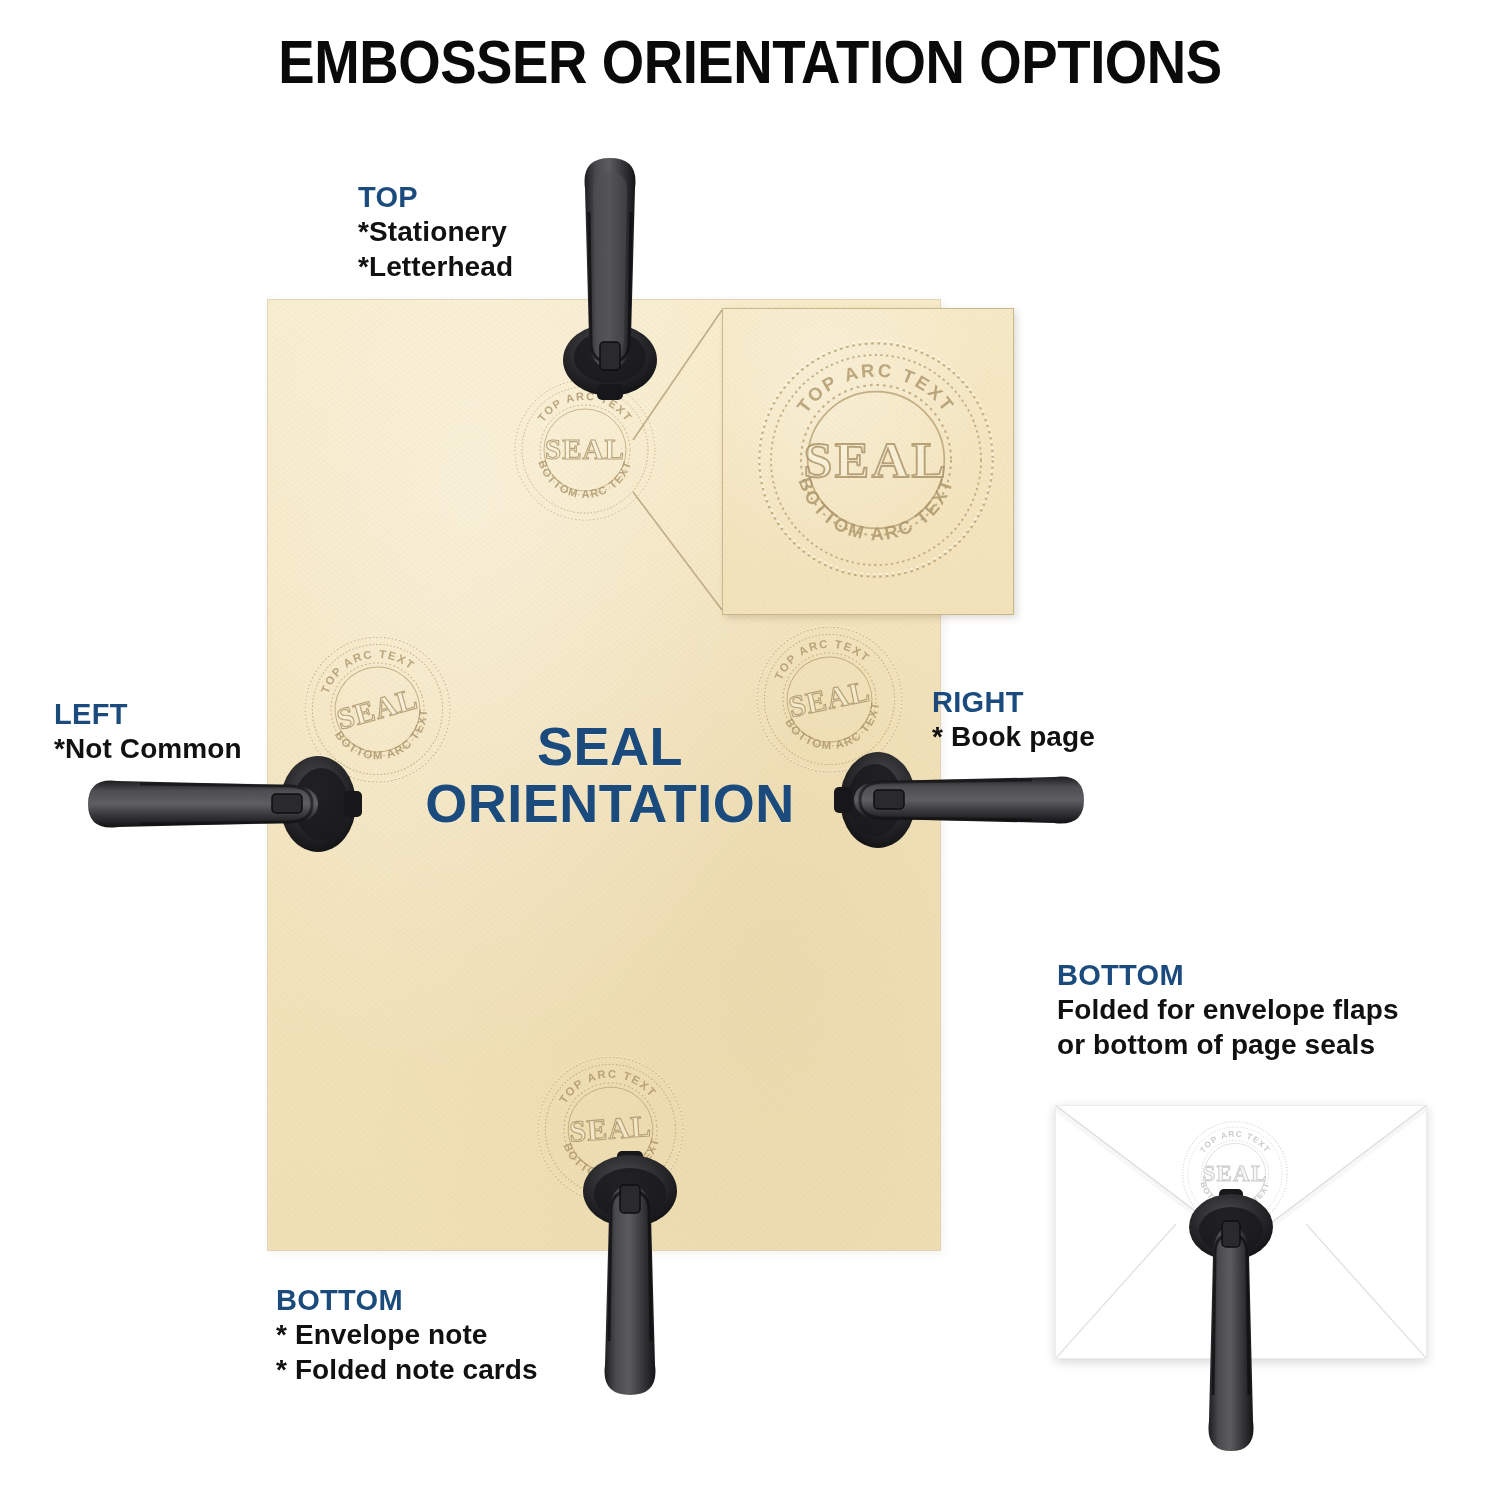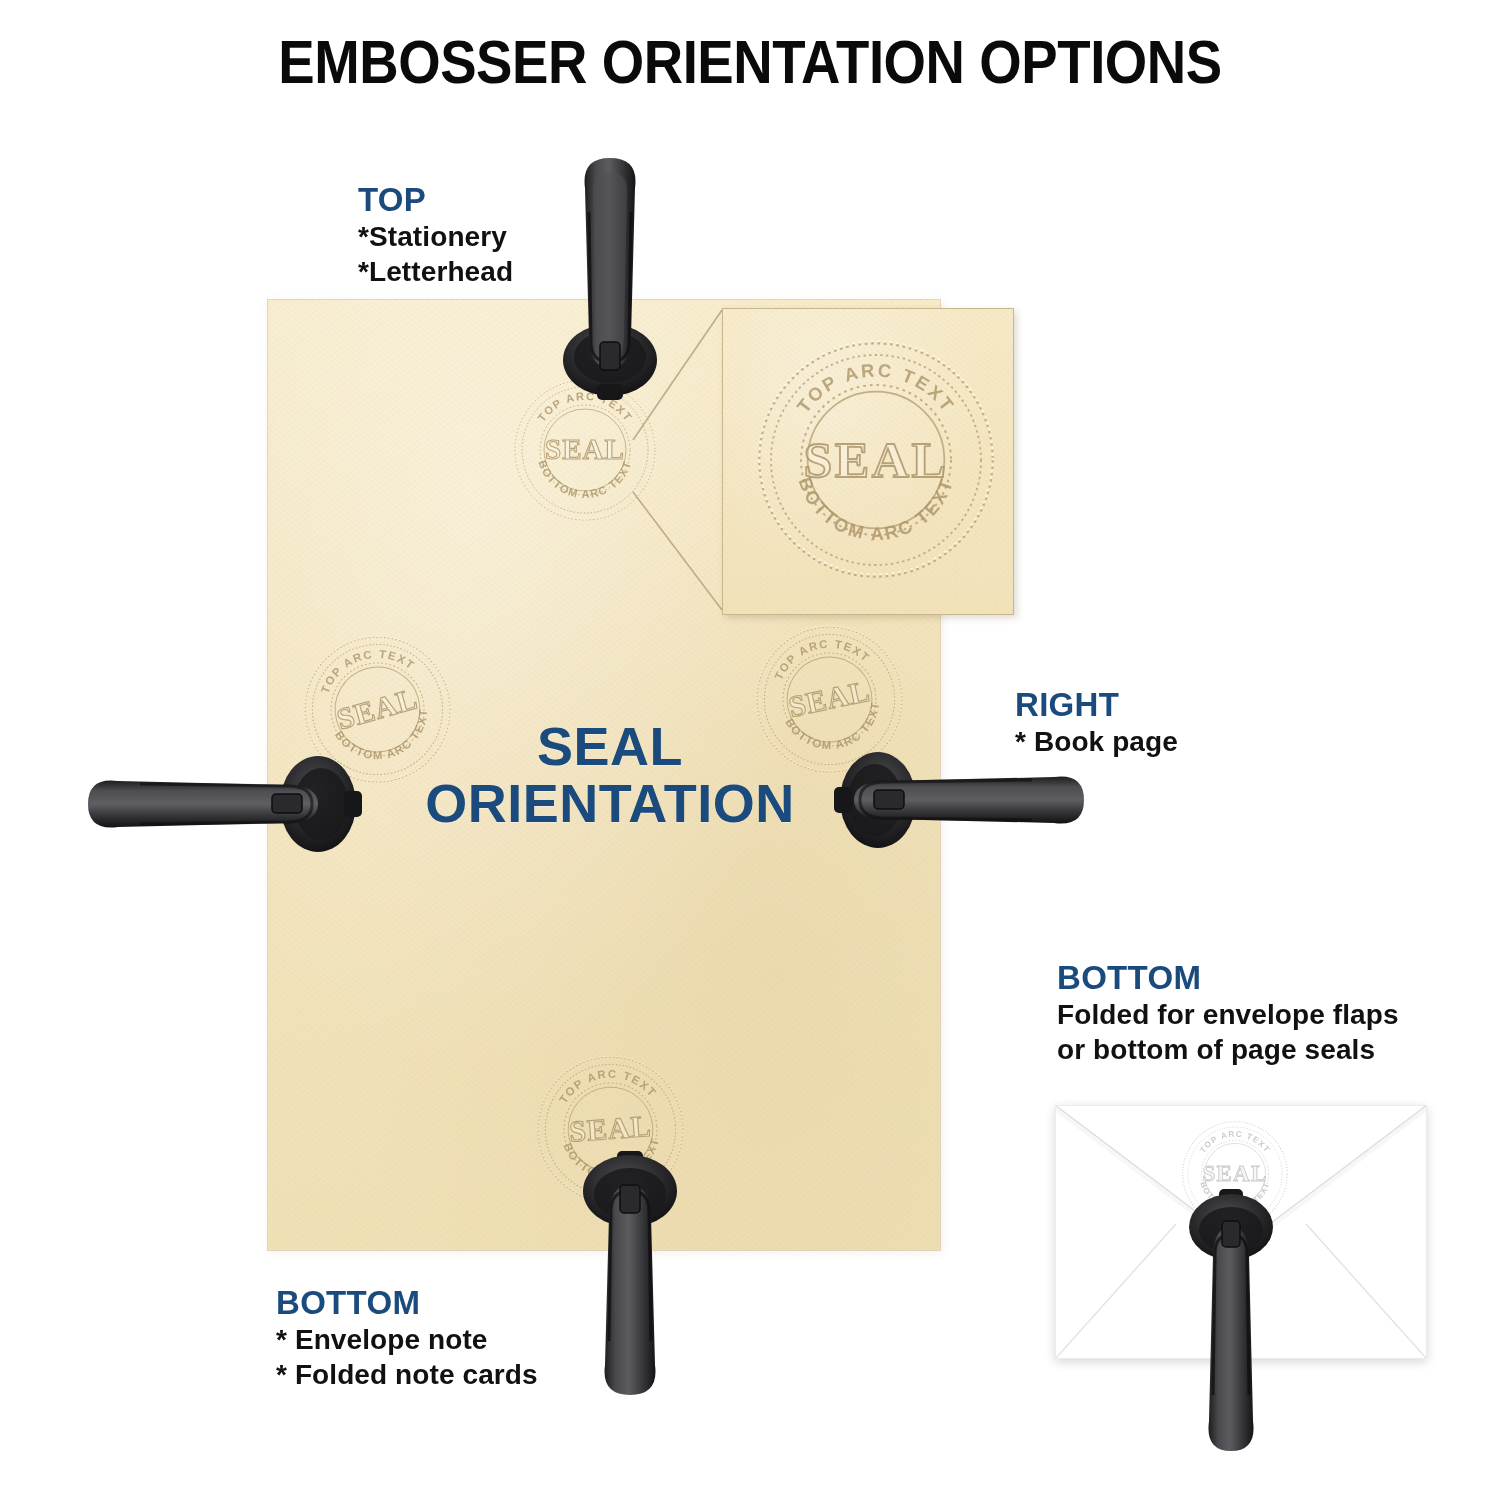--- a/index.html
+++ b/index.html
@@ -89,26 +89,26 @@
   .envelope{
     position:absolute;left:1055px;top:1105px;width:370px;height:252px;
     background:linear-gradient(180deg,#ffffff 0%,#f7f7f7 100%);
     box-shadow:0 3px 10px rgba(0,0,0,0.16);
     border:1px solid #ececec;
   }
   .env-flap{position:absolute;left:0;top:0;width:370px;height:252px;}
 
   
   .label{position:absolute;}
-  .label .lh{color:#1b4b7d;font-weight:bold;font-size:33px;letter-spacing:.3px;line-height:1.22;}
+  .label .lh{color:#1b4b7d;font-weight:bold;font-size:29px;letter-spacing:.3px;line-height:1.22;}
   .label .ln{color:#111111;font-weight:bold;font-size:28px;letter-spacing:.1px;line-height:1.24;}
 
   #lbl-top{left:358px;top:180px;}
   #lbl-left{left:54px;top:697px;}
-  #lbl-right{left:1015px;top:685px;}
+  #lbl-right{left:932px;top:685px;}
   #lbl-bottom-left{left:276px;top:1283px;}
   #lbl-bottom-right{left:1057px;top:958px;}
 </style>
 </head>
 <body>
 
 <div class="stage">
 
   <div class="title">EMBOSSER ORIENTATION OPTIONS</div>
 
@@ -390,20 +390,24 @@
       <rect x="45" y="36" width="18" height="26" rx="4" fill="#2a2a2e" stroke="#0e0e10" stroke-width="1.5"></rect>
     </svg>
   </div>
 
   <div class="label" id="lbl-top">
     <div class="lh">TOP</div>
     <div class="ln">*Stationery</div>
     <div class="ln">*Letterhead</div>
   </div>
 
+  <div class="label" id="lbl-left">
+    <div class="lh">LEFT</div>
+    <div class="ln">*Not Common</div>
+  </div>
 
   <div class="label" id="lbl-right">
     <div class="lh">RIGHT</div>
     <div class="ln">* Book page</div>
   </div>
 
   <div class="label" id="lbl-bottom-left">
     <div class="lh">BOTTOM</div>
     <div class="ln">* Envelope note</div>
     <div class="ln">* Folded note cards</div>

